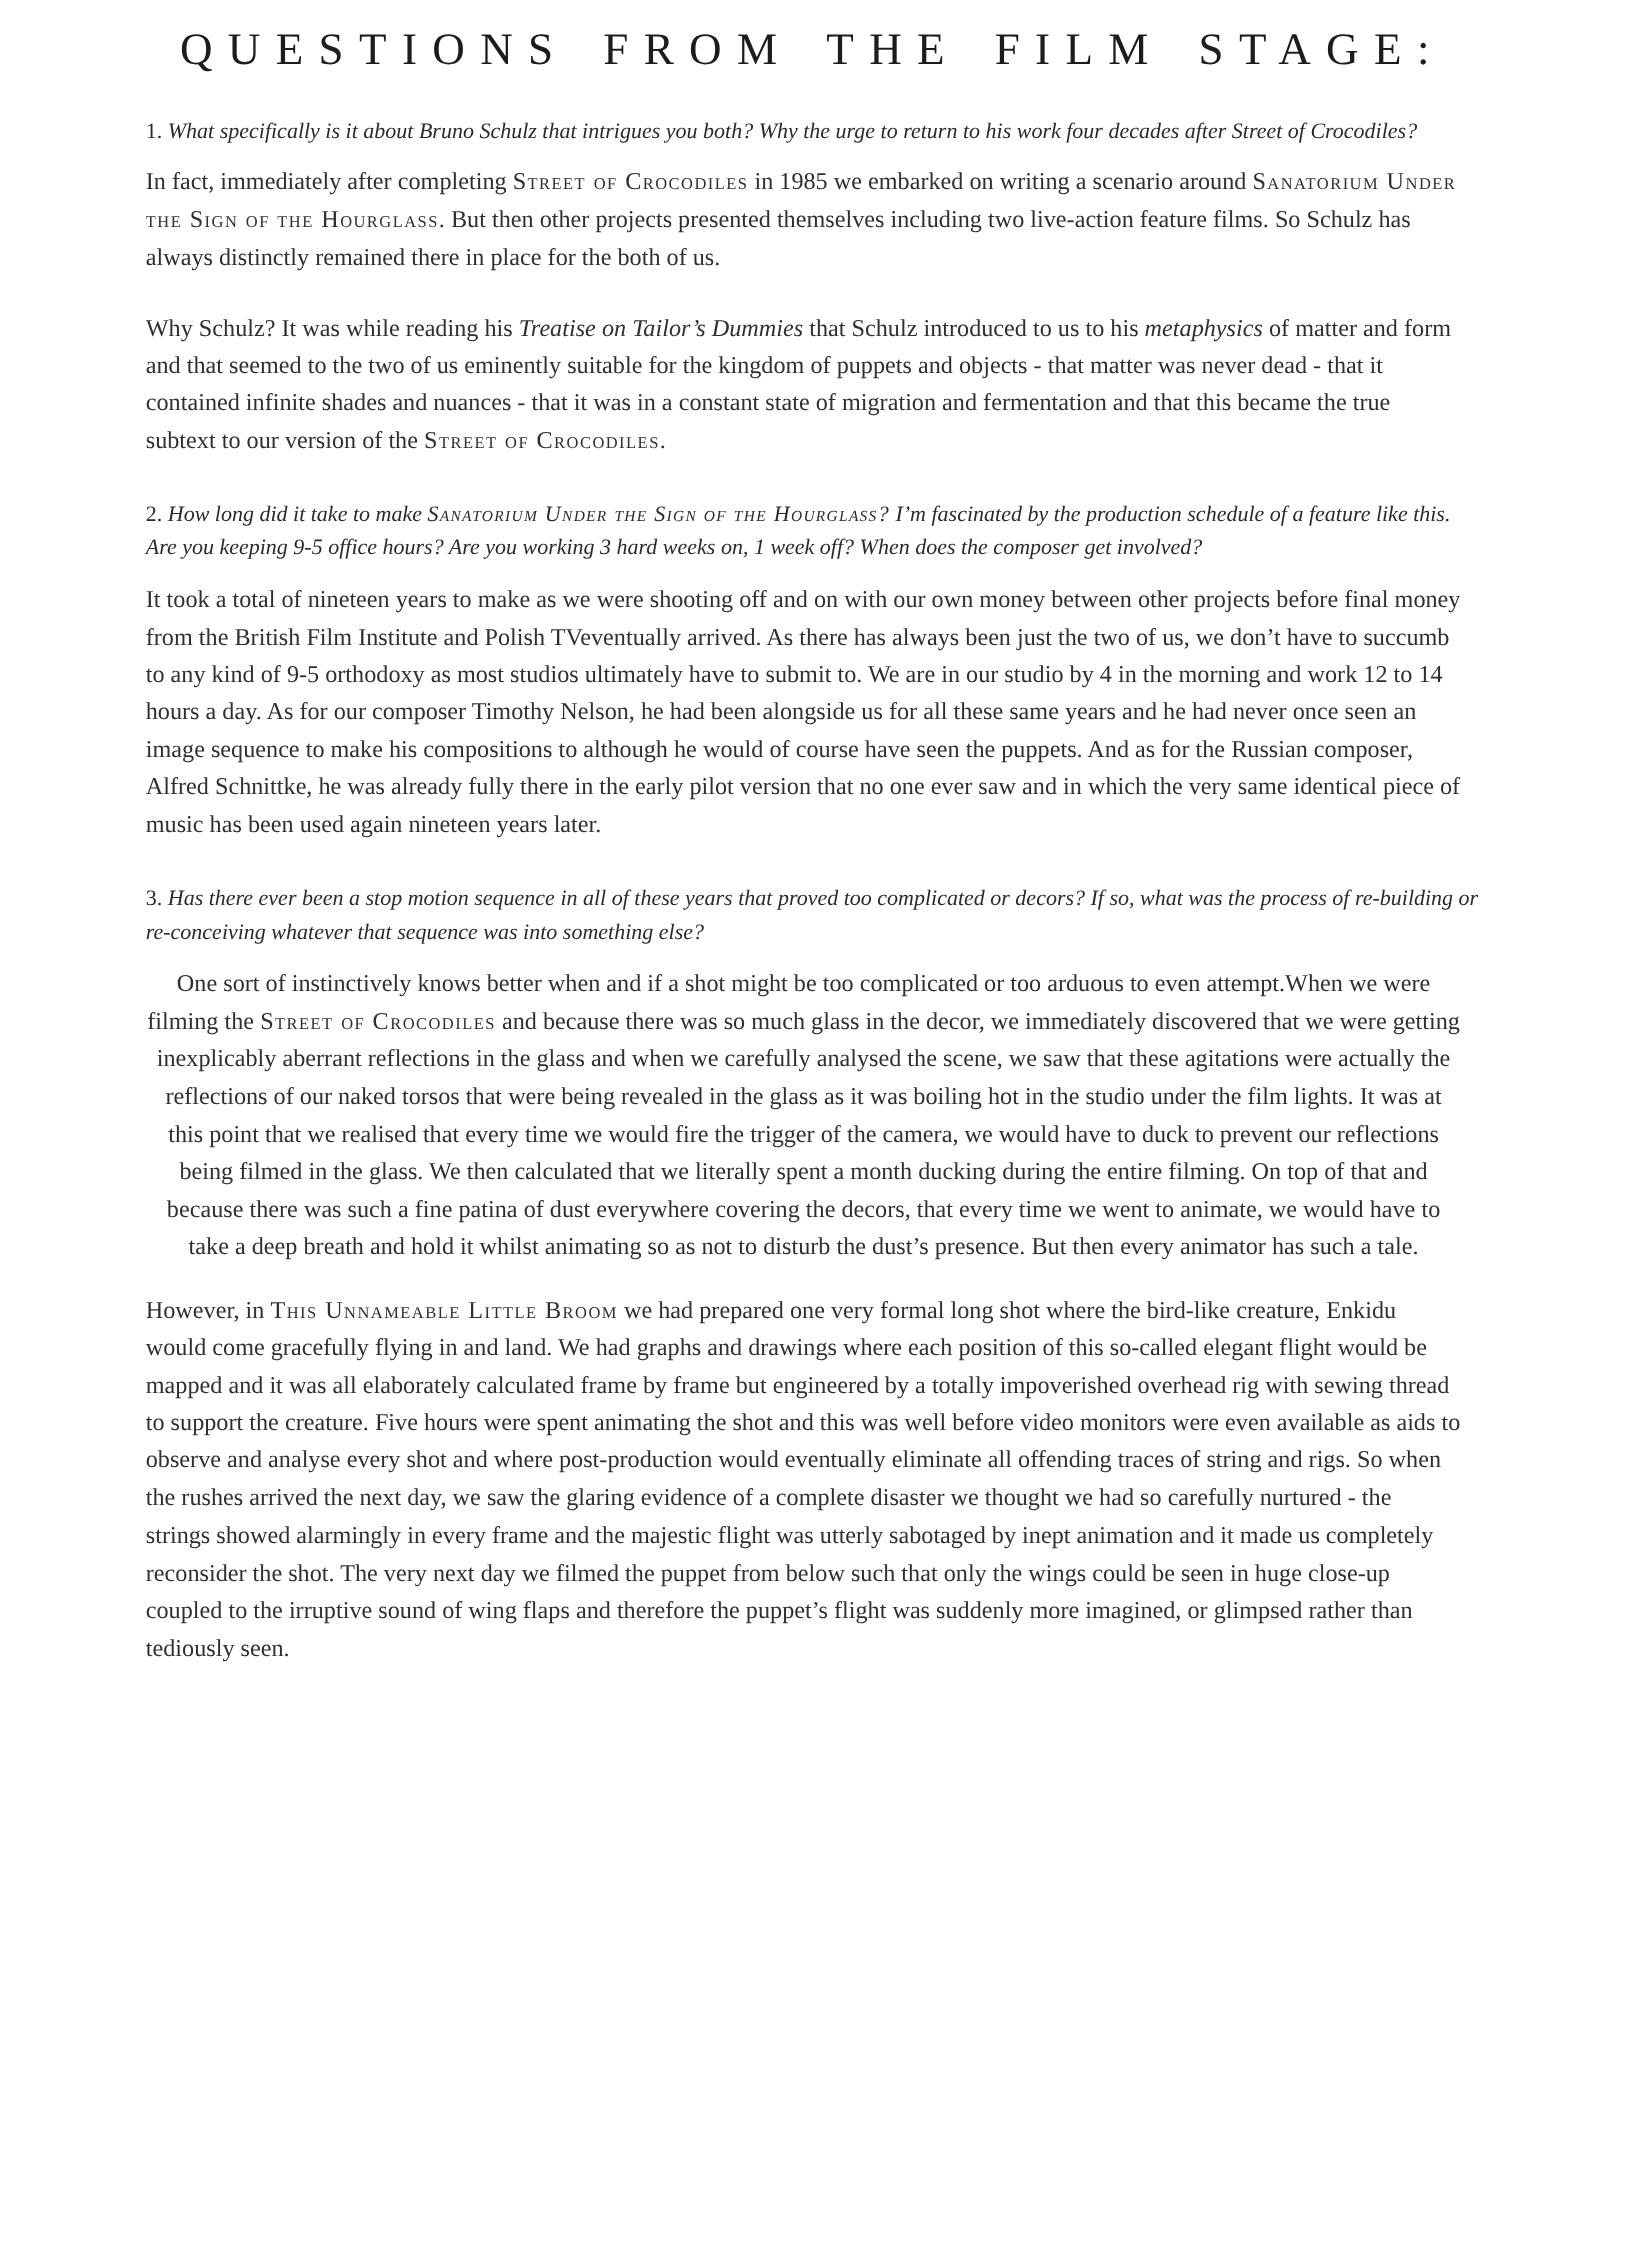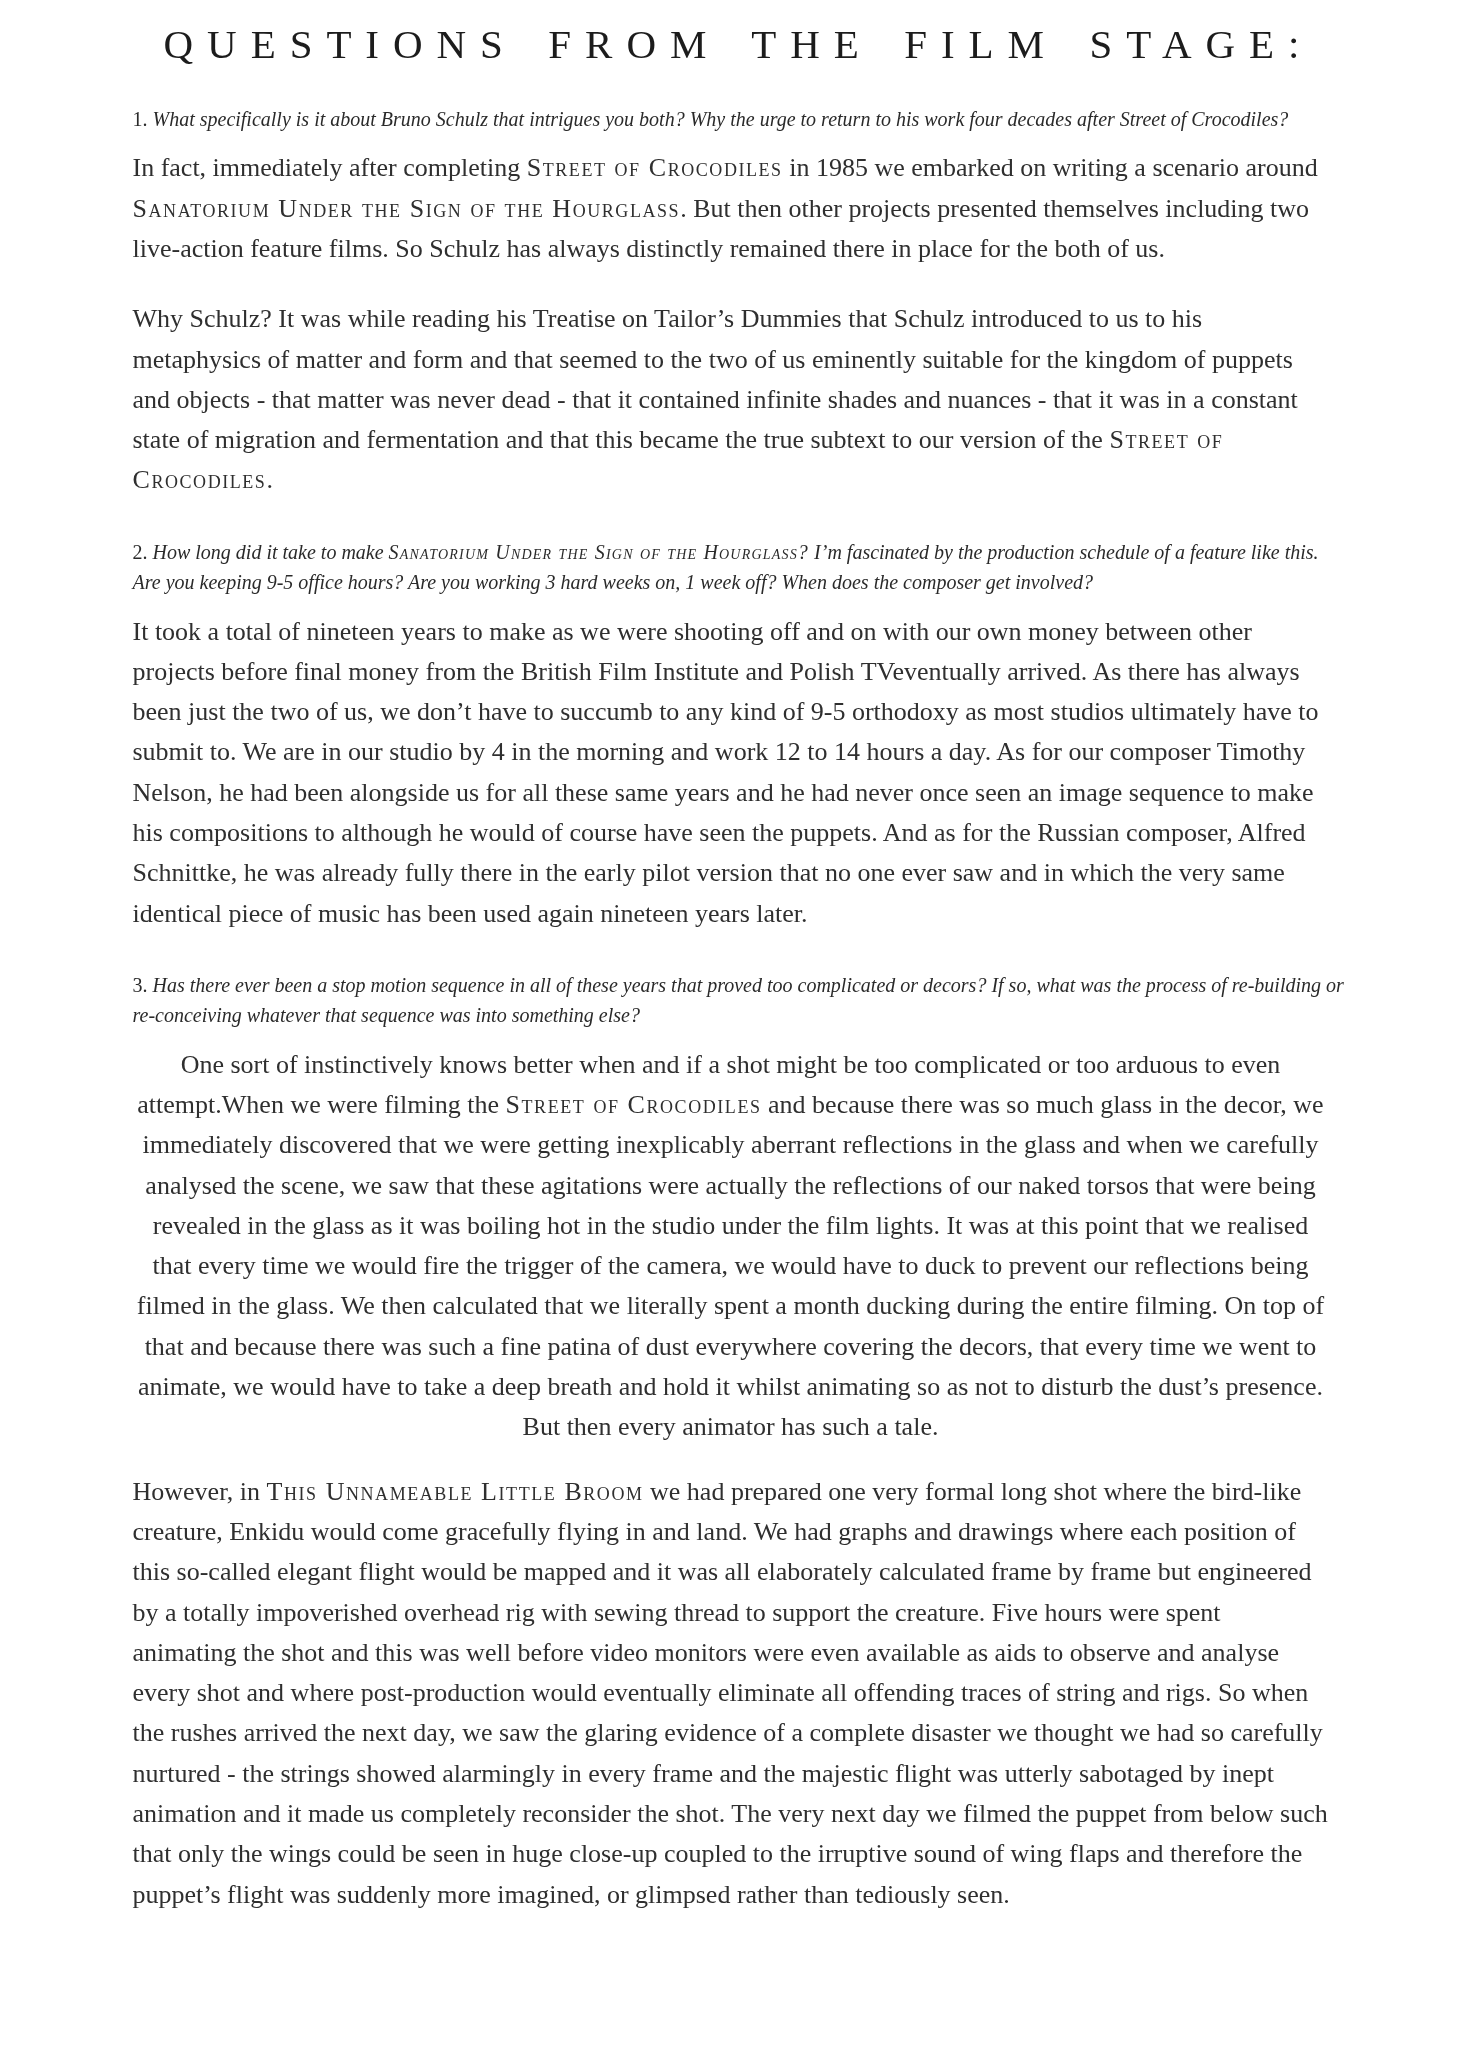--- a/index.html
+++ b/index.html
@@ -31,28 +31,28 @@
   }
   .q {
     font-style: italic;
     font-size: 20px;
     line-height: 1.52;
     margin: 36px 0 14px 0;
     color: #2a2a2a;
   }
   .a {
     font-style: normal;
-    font-size: 26px;
+    font-size: 22px;
     line-height: 1.55;
     margin: 0 16px 30px 0;
     color: var(--text-color);
   }
   .a.tight { margin-bottom: 24px; text-align: center; }
   .run-num { font-style: normal; }
-  .run-it { }
+  .run-it { font-style: italic; }
   .run-sc { font-variant: small-caps; letter-spacing: 0.06em; }
 </style>
 </head>
 <body>
 
 <main class="page">
   <h1 class="doc-title">QUESTIONS FROM THE FILM STAGE:</h1>
 
   <p class="q"><span class="run-num">1. </span><span>What specifically is it about Bruno Schulz that intrigues you both? Why the urge to return to his work four decades after Street of Crocodiles?</span></p>
   <p class="a"><span>In fact, immediately after completing </span><span class="run-sc">Street of Crocodiles</span><span> in 1985 we embarked on writing a scenario around </span><span class="run-sc">Sanatorium Under the Sign of the Hourglass</span><span>. But then other projects presented themselves including two live-action feature films. So Schulz has always distinctly remained there in place for the both of us.</span></p>

